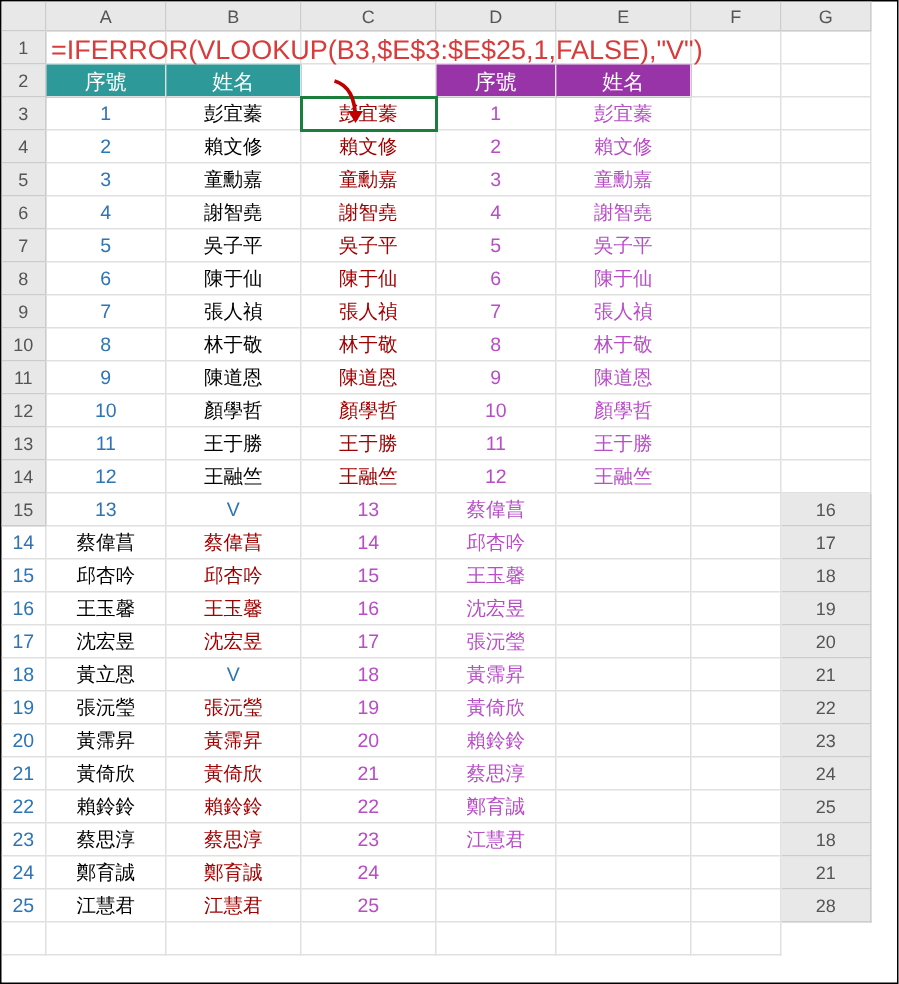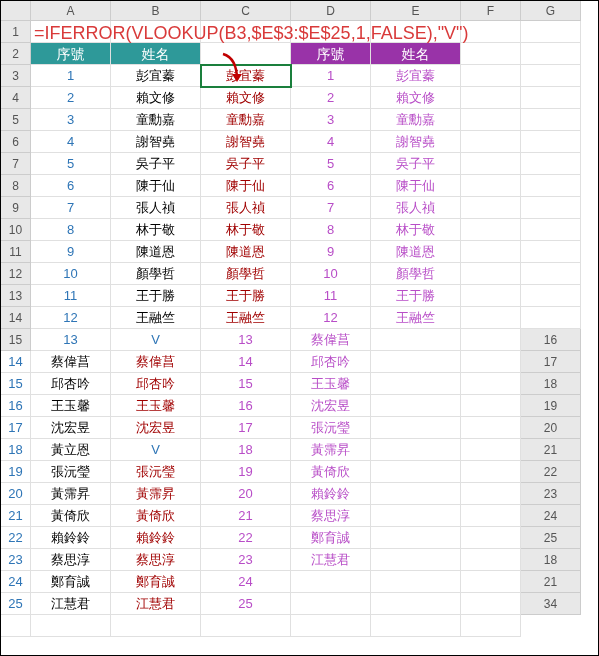--- a/index.html
+++ b/index.html
@@ -325,21 +325,21 @@
     <div class="cell"></div>
     <div class="cell"></div>
     <div class="rowhead">21</div>
     <div class="cell num-teal">25</div>
     <div class="cell text-black">江慧君</div>
     <div class="cell text-darkred">江慧君</div>
     <div class="cell num-purple">25</div>
     <div class="cell text-purple"></div>
     <div class="cell"></div>
     <div class="cell"></div>
-    <div class="rowhead">34</div>
+    <div class="rowhead">28</div>
     <div class="cell"></div>
     <div class="cell"></div>
     <div class="cell"></div>
     <div class="cell"></div>
     <div class="cell"></div>
     <div class="cell"></div>
     <div class="cell"></div>
   </div>
 
 </body></html>

